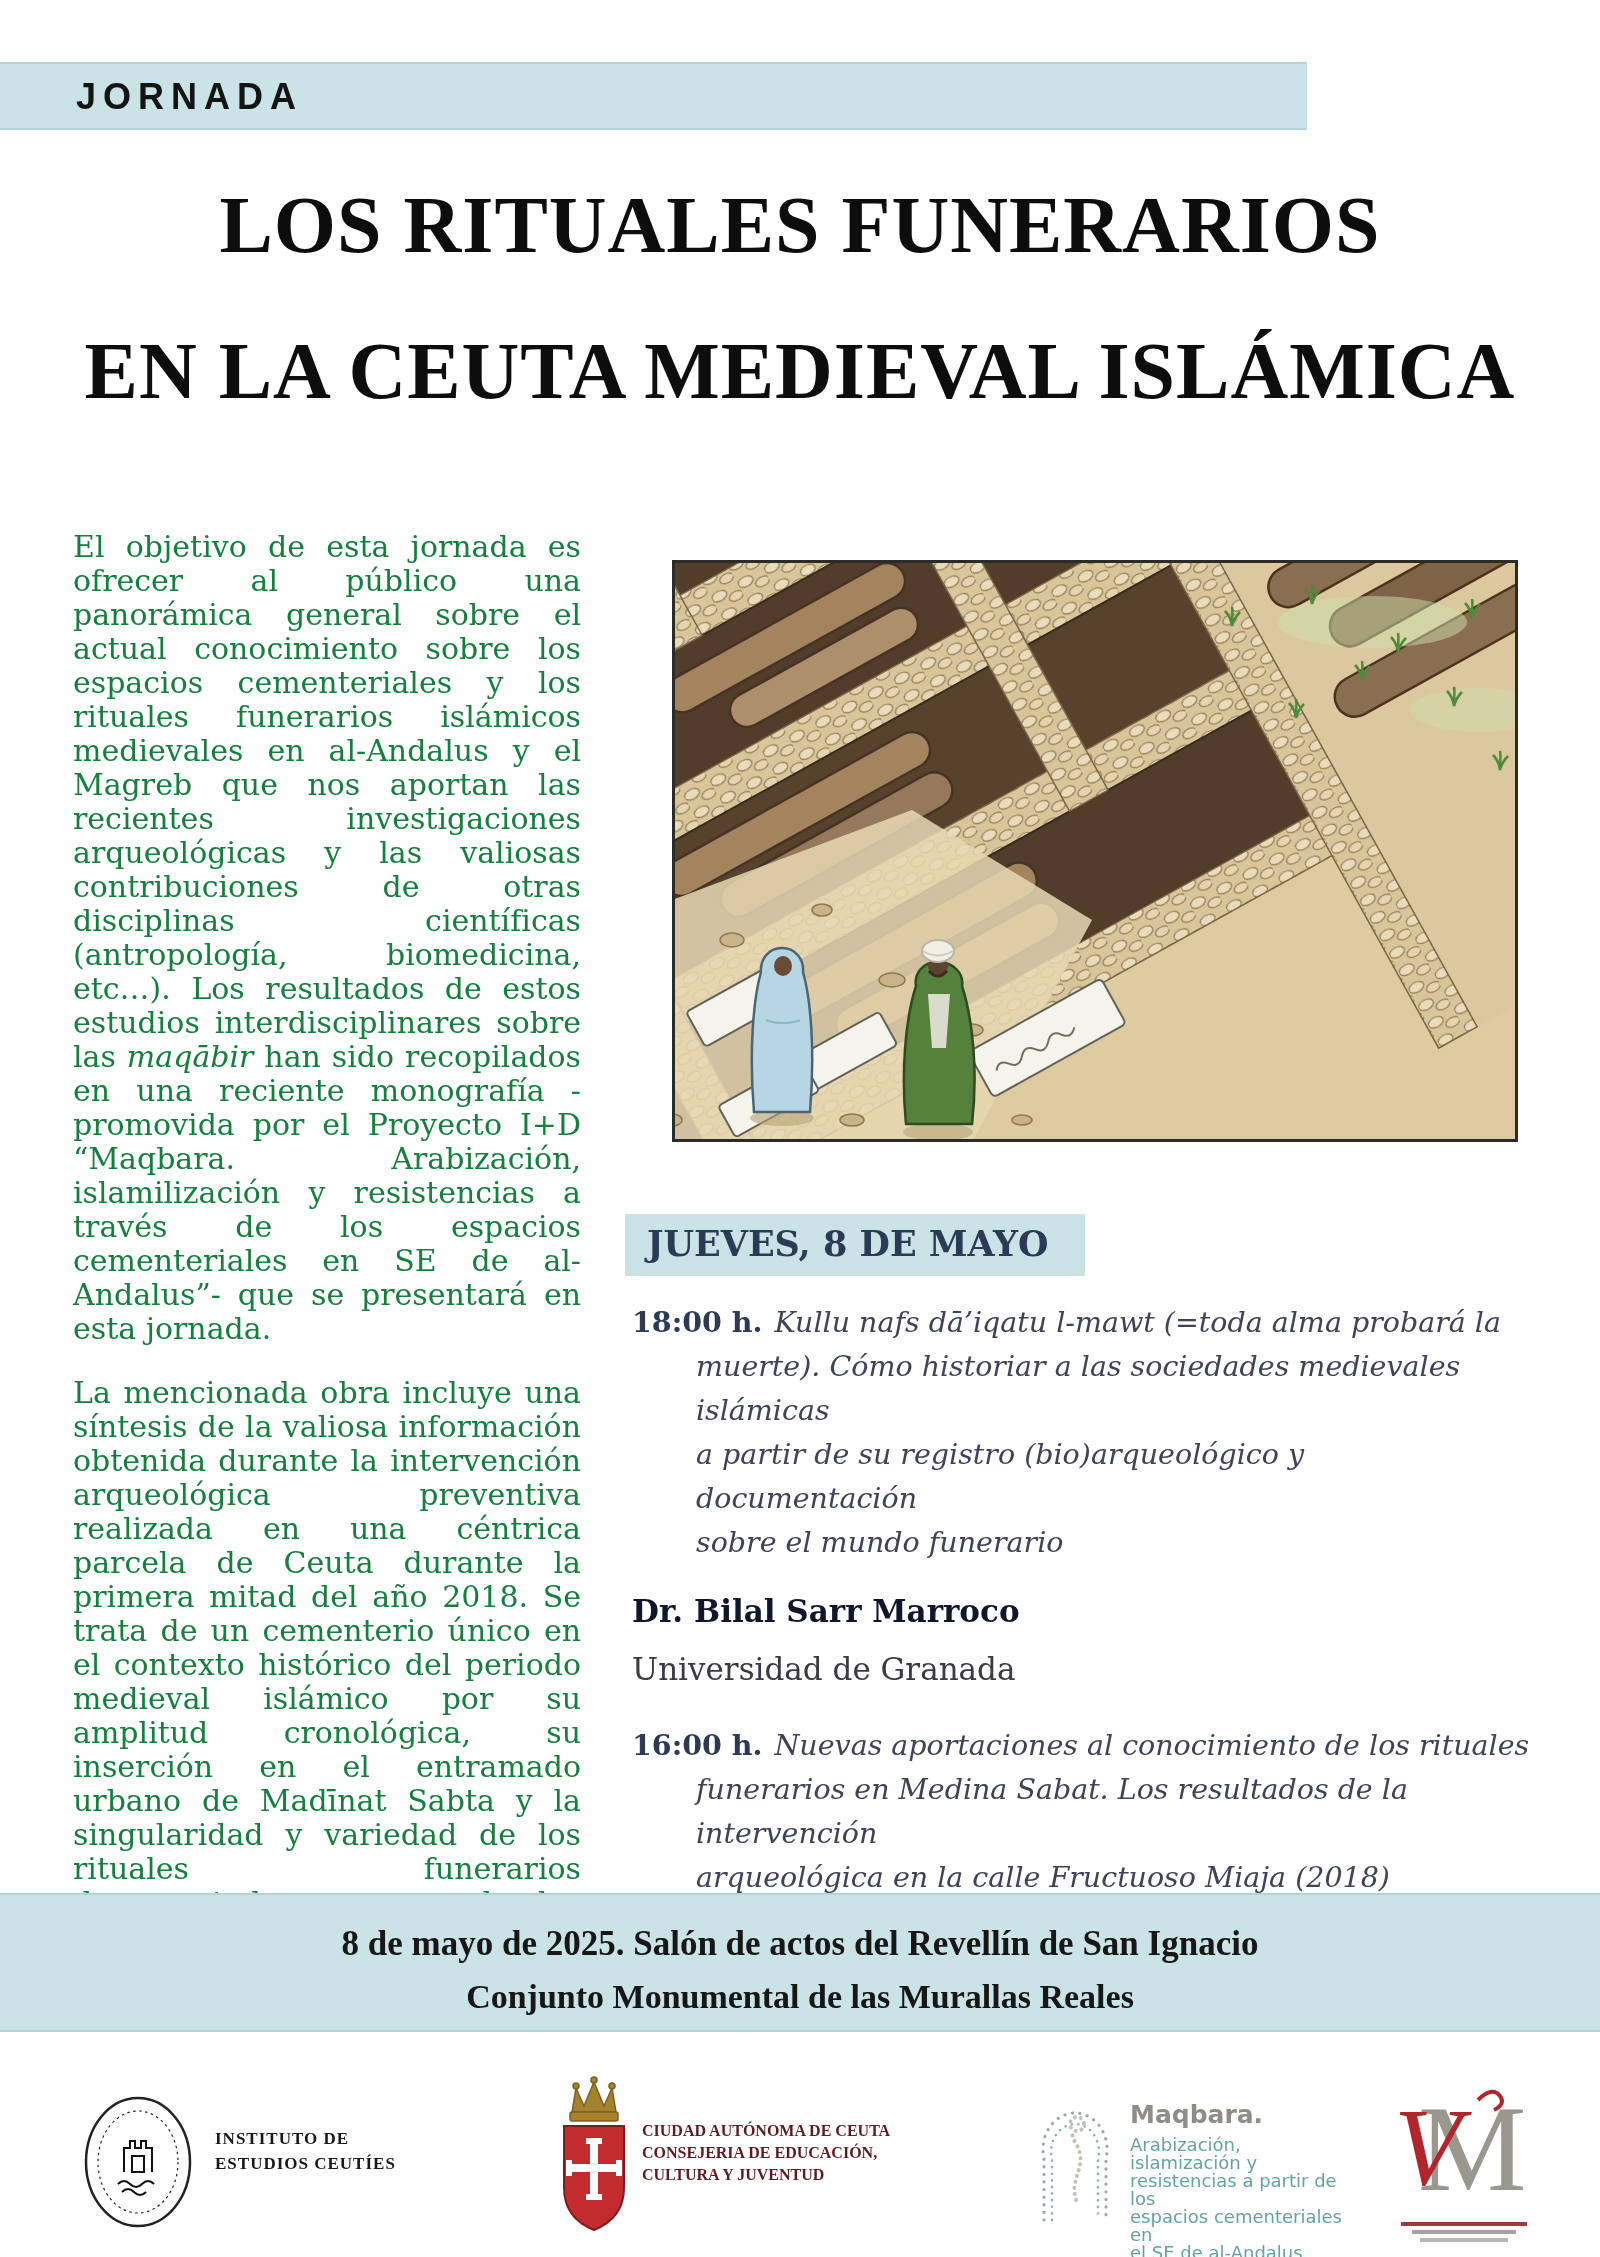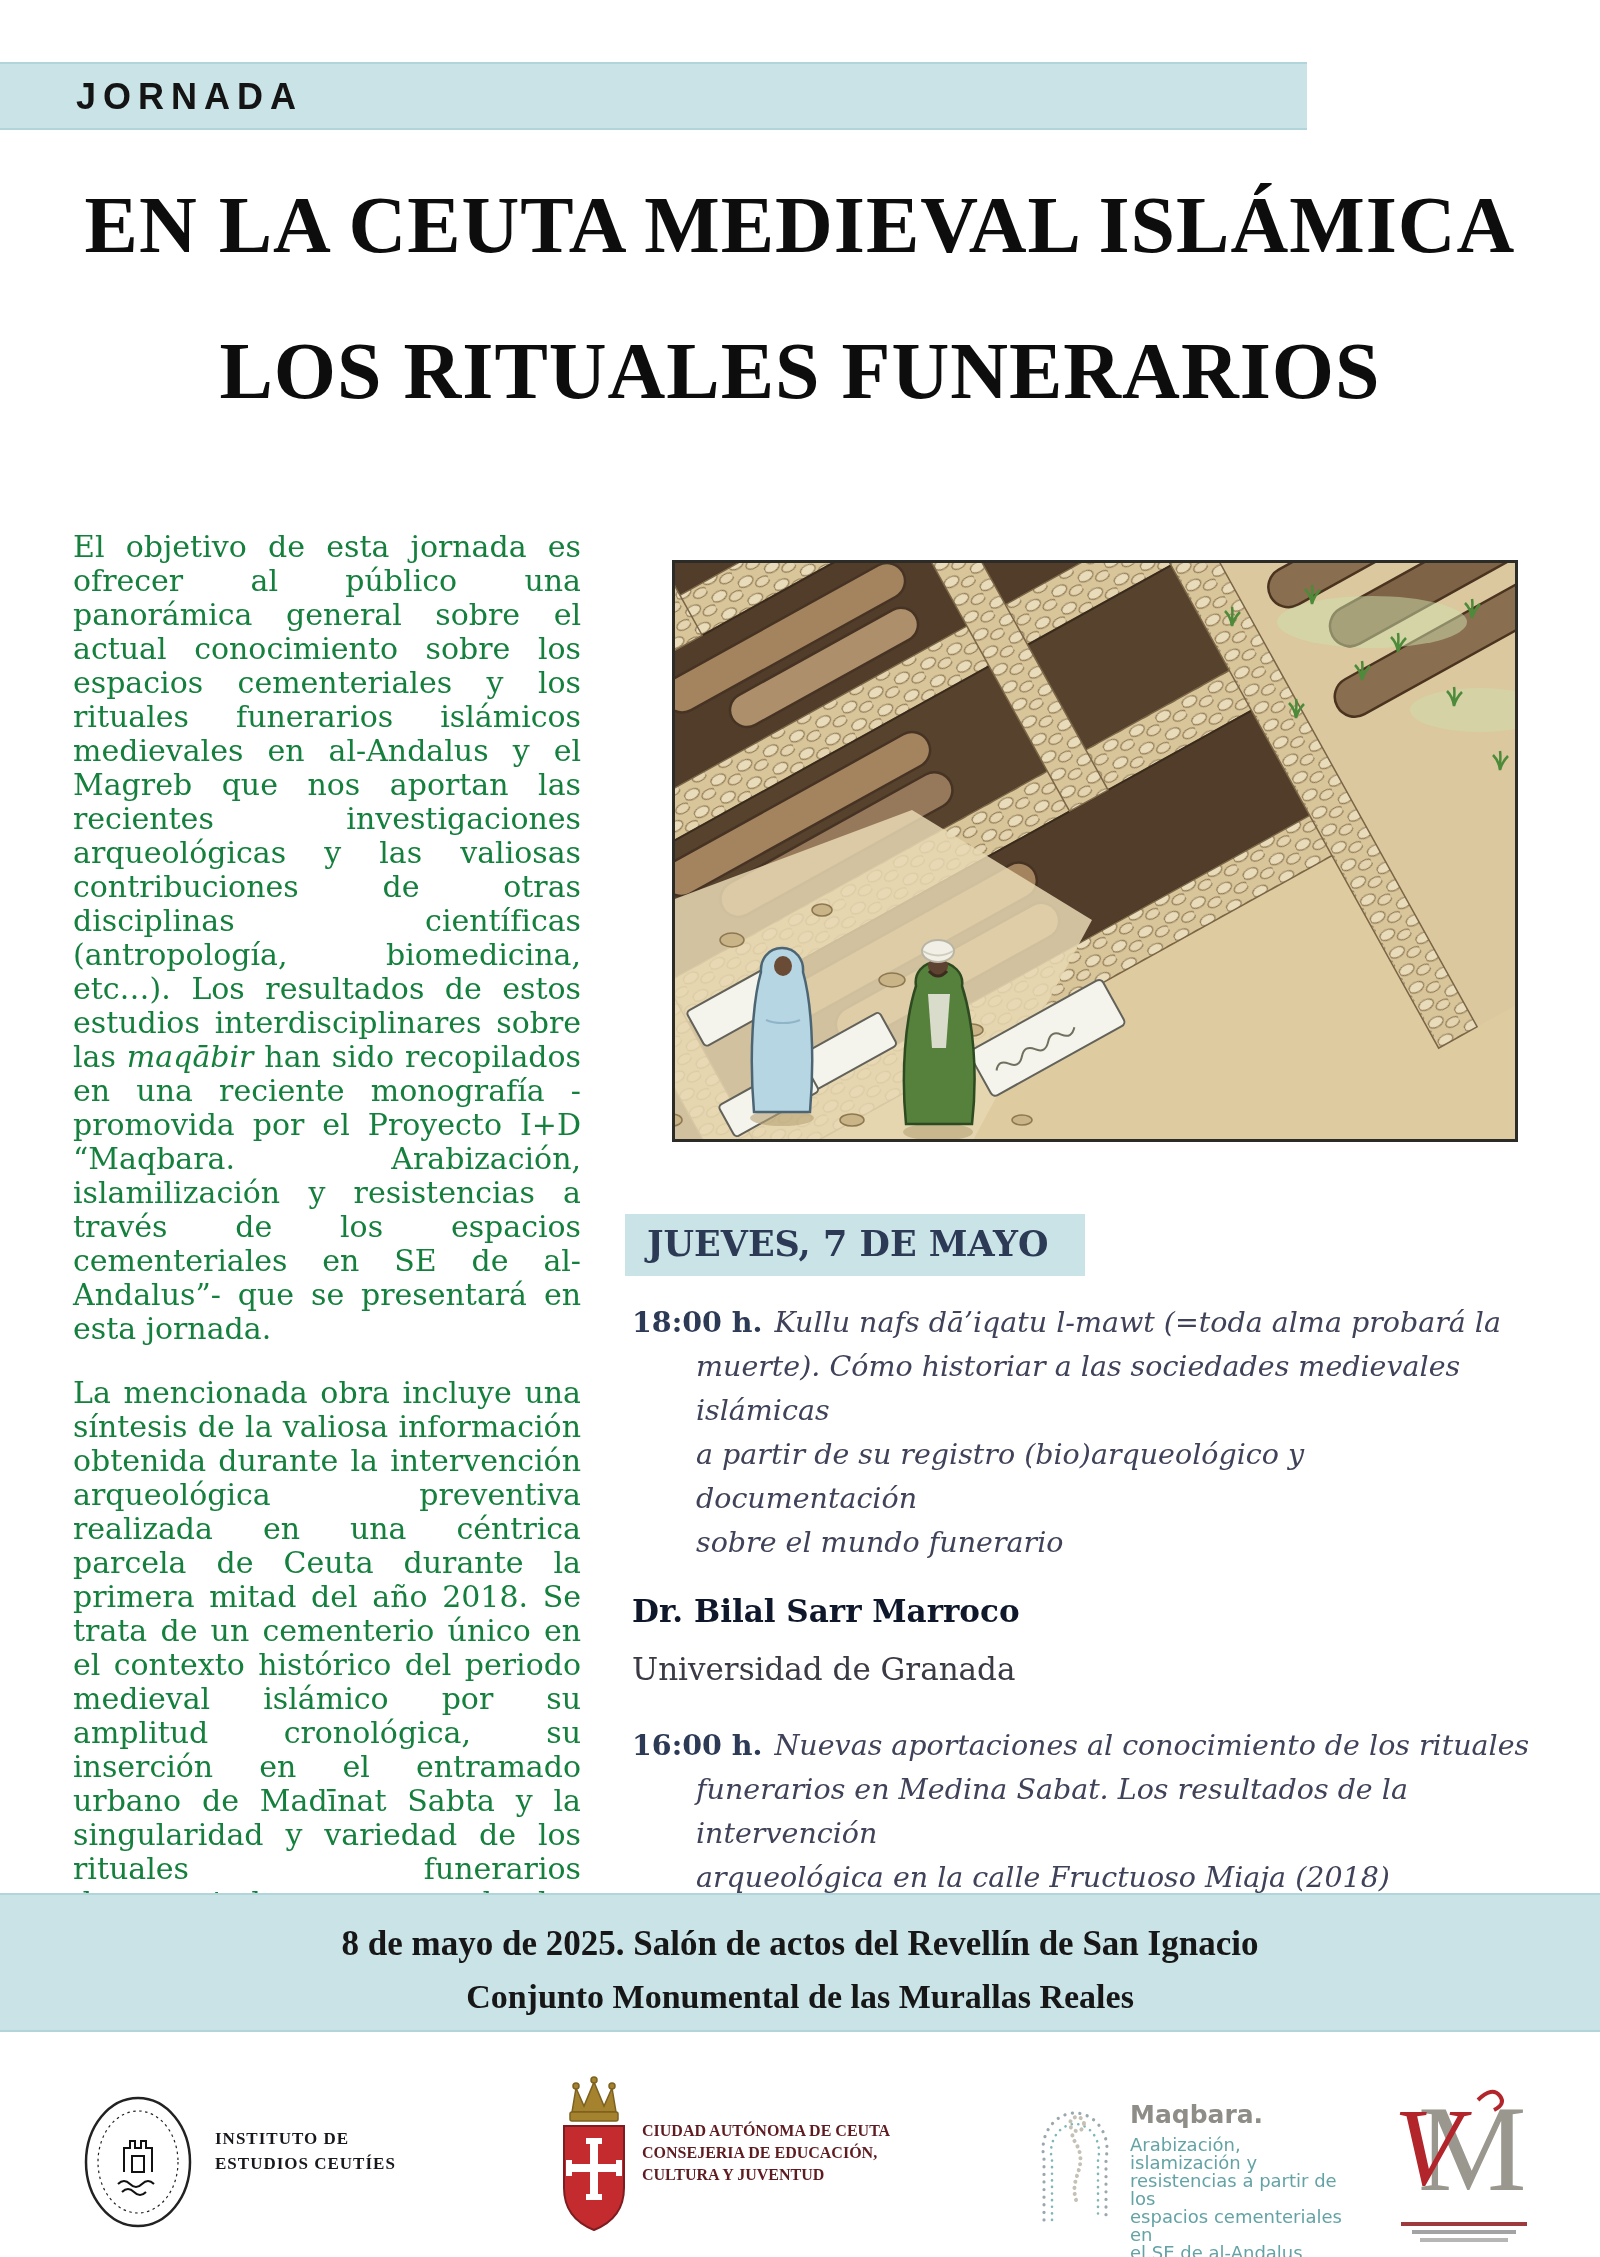--- a/index.html
+++ b/index.html
@@ -69,22 +69,22 @@
 </head>
 <body>
 
 <div id="poster">
 
   <div class="jornada">
     <span>JORNADA</span>
   </div>
 
   <div class="title">
+    <div>LOS RITUALES FUNERARIOS</div>
     <div>EN LA CEUTA MEDIEVAL ISLÁMICA</div>
-    <div>LOS RITUALES FUNERARIOS</div>
   </div>
 
   <div class="intro">
     <p><span>El objetivo de esta jornada es ofrecer al público una panorámica general sobre el actual conocimiento sobre los espacios cementeriales y los rituales funerarios islámicos medievales en al-Andalus y el Magreb que nos aportan las recientes investigaciones arqueológicas y las valiosas contribuciones de otras disciplinas científicas (antropología, biomedicina, etc…). Los resultados de estos estudios interdisciplinares sobre las </span><em>maqābir</em><span> han sido recopilados en una reciente monografía -promovida por el Proyecto I+D “Maqbara. Arabización, islamilización y resistencias a través de los espacios cementeriales en SE de al-Andalus”- que se presentará en esta jornada.</span></p>
     <p>La mencionada obra incluye una síntesis de la valiosa información obtenida durante la intervención arqueológica preventiva realizada en una céntrica parcela de Ceuta durante la primera mitad del año 2018. Se trata de un cementerio único en el contexto histórico del periodo medieval islámico por su amplitud cronológica, su inserción en el entramado urbano de Madīnat Sabta y la singularidad y variedad de los rituales funerarios documentados en una de las ciudades más importantes del Magreb.</p>
   </div>
 
   <div class="figure">
     <svg width="846" height="582" viewBox="0 0 846 582">
       <defs>
@@ -203,21 +203,21 @@
         <path d="M19,19 q9,10 18,0" stroke="#3c2b1e" stroke-width="3" fill="none"></path>
         <ellipse cx="28" cy="-1" rx="16" ry="11" fill="#f1efe6" stroke="#b9b5a5" stroke-width="2"></ellipse>
         <path d="M13,-1 q15,9 30,0" stroke="#cfccbe" stroke-width="2" fill="none"></path>
       </g>
 
       <rect x="1.5" y="1.5" width="843" height="579" fill="none" stroke="#2b2b28" stroke-width="3"></rect>
     </svg>
   </div>
 
   <div class="session">
-    <span>JUEVES, 7 DE MAYO</span>
+    <span>JUEVES, 8 DE MAYO</span>
   </div>
 
   <div class="sched">
     <div class="talk">
       <p class="talk-title"><strong>18:00 h.</strong><em>Kullu nafs dā’iqatu l-mawt (=toda alma probará la
 muerte). Cómo historiar a las sociedades medievales islámicas
 a partir de su registro (bio)arqueológico y documentación
 sobre el mundo funerario</em></p>
       <p class="talk-speaker">Dr. Bilal Sarr Marroco</p>
       <p class="talk-inst">Universidad de Granada</p>

